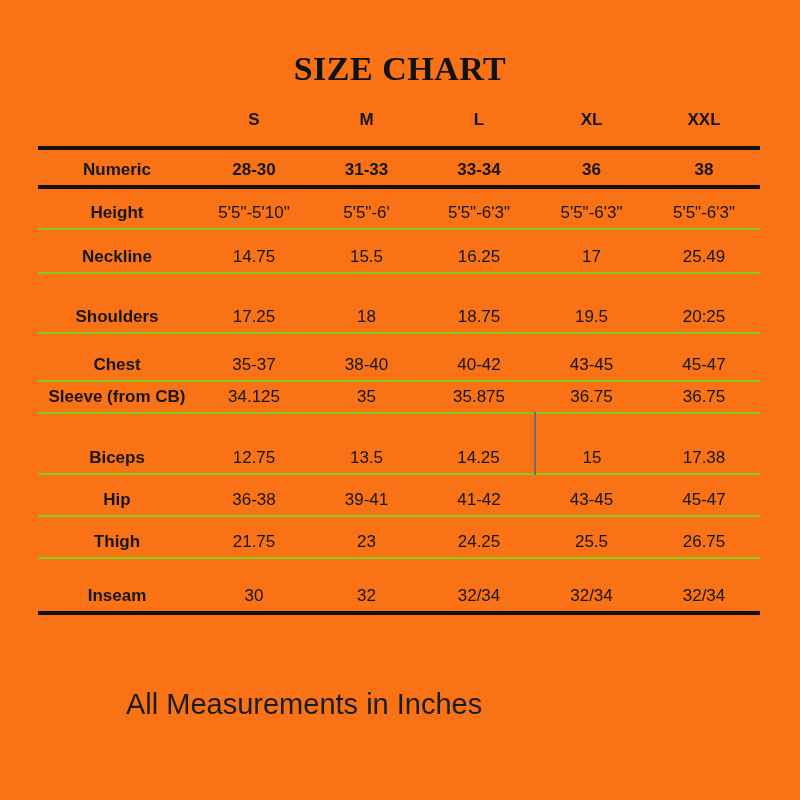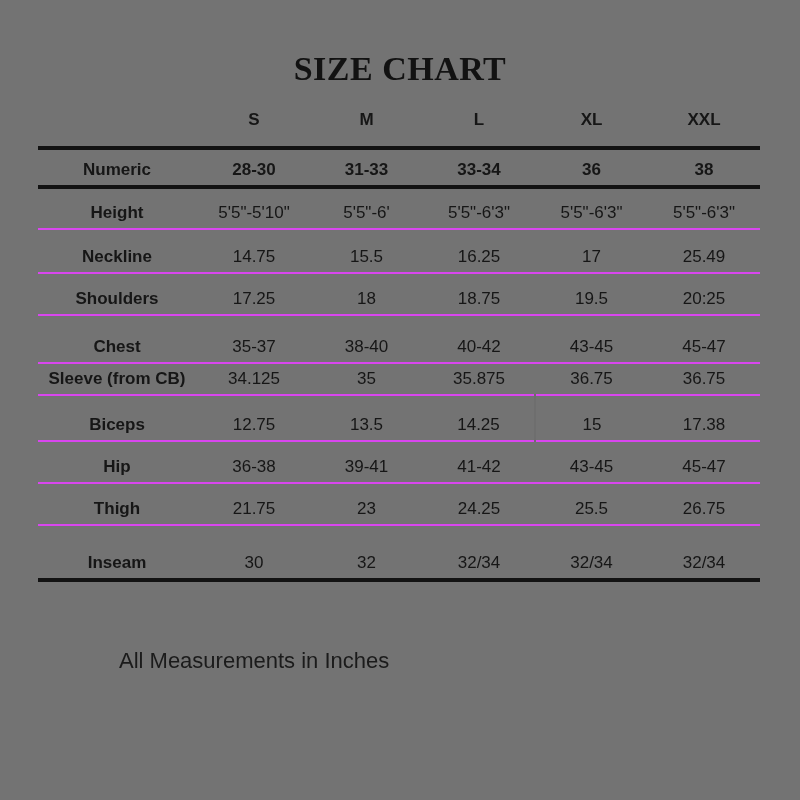--- a/index.html
+++ b/index.html
@@ -4,21 +4,21 @@
 <style>
   html, body {
     margin: 0;
     padding: 0;
     background: #ffffff;
   }
   .page {
     position: relative;
     width: 800px;
     height: 800px;
-    background: #737373;
+    background: #f97316;
     overflow: hidden;
     font-family: "Liberation Sans", sans-serif;
     color: #161616;
   }
   .chart-title {
     margin: 0;
     padding-top: 50px;
     height: 42px;
     text-align: center;
     font-family: "Liberation Serif", serif;
@@ -49,52 +49,52 @@
     border-bottom: 4px solid #121212;
   }
   thead th {
     font-weight: bold;
     text-align: center;
     padding-bottom: 16px !important;
   }
   thead th.corner-cell { text-align: right; }
   
   tbody tr {
-    border-bottom: 2px solid #d946ef;
+    border-bottom: 2px solid #84cc16;
   }
   tbody tr.numeric-row,
   tbody tr.last-row {
     border-bottom: 4px solid #121212;
   }
   tbody td.row-label {
     font-weight: bold;
     text-align: center;
     padding-right: 2px !important;
   }
   tbody td.cell-value { text-align: center; }
   tbody tr.numeric-row td.cell-value { font-weight: bold; }
   
   tbody tr:nth-child(1)  { height: 39px; }
   tbody tr:nth-child(2)  { height: 42px; }
   tbody tr:nth-child(3)  { height: 44px; }
-  tbody tr:nth-child(4)  { height: 42px; }
+  tbody tr:nth-child(4)  { height: 60px; }
   tbody tr:nth-child(5)  { height: 48px; }
   tbody tr:nth-child(6)  { height: 32px; }
-  tbody tr:nth-child(7)  { height: 46px; }
+  tbody tr:nth-child(7)  { height: 61px; }
   tbody tr:nth-child(8)  { height: 42px; }
   tbody tr:nth-child(9)  { height: 42px; }
   tbody tr:nth-child(10) { height: 55px; }
   tbody tr:nth-child(11) { height: 42px; }
   
   td.cell-artifact-line { border-left: 2px solid #6e6e6e; }
   .footer-note {
-    margin: 11px;
+    margin: 18px;
     padding-top: 55px;
     padding-left: 108px;
-    font-size: 22px;
+    font-size: 29px;
     font-weight: normal;
     color: #1b1b1b;
   }
 </style>
 </head>
 <body>
 
 <div class="page">
 
   <h1 class="chart-title">SIZE CHART</h1>

